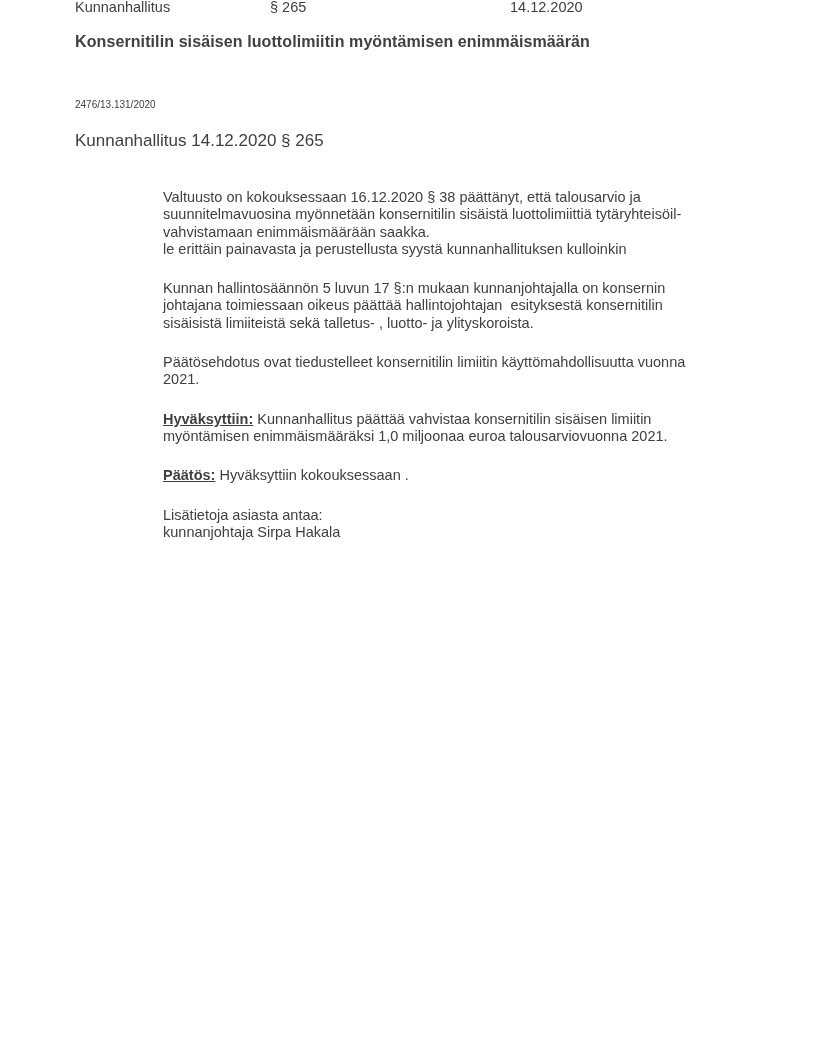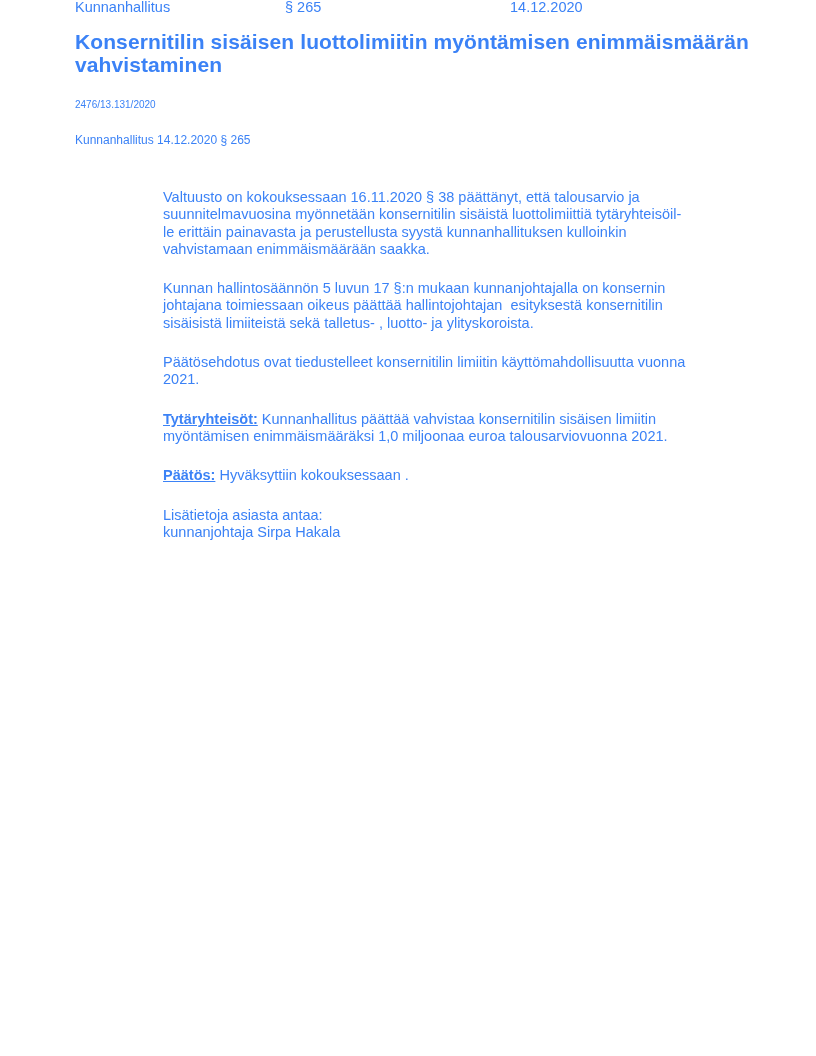--- a/index.html
+++ b/index.html
@@ -6,60 +6,60 @@
   html, body {
     margin: 0;
     padding: 0;
     background: #ffffff;
   }
   .page {
     position: relative;
     width: 816px;
     height: 1056px;
     background: #ffffff;
-    color: #3b82f6;
+    color: #404040;
     font-family: "Liberation Sans", "DejaVu Sans", sans-serif;
     overflow: hidden;
   }
   .doc-header span {
     position: absolute;
     top: -1px;
     font-size: 14.5px;
     line-height: 17.3px;
     white-space: pre;
   }
   .h-committee { left: 75px; }
-  .h-section   { left: 285px; }
+  .h-section   { left: 270px; }
   .h-date      { left: 510px; }
 
   .title {
     position: absolute;
     left: 75px;
     top: 30px;
     margin: 0;
-    font-size: 21px;
+    font-size: 16px;
     line-height: 23px;
     font-weight: bold;
     letter-spacing: 0.1px;
   }
   .title .tline { display: block; white-space: pre; }
 
   .diary {
     position: absolute;
     left: 75px;
     top: 96px;
     font-size: 10px;
     line-height: 17.3px;
     white-space: pre;
   }
   .subheading {
     position: absolute;
     left: 75px;
     top: 132px;
-    font-size: 12px;
+    font-size: 17px;
     line-height: 17.3px;
     white-space: pre;
   }
 
   .content {
     position: absolute;
     left: 163px;
     top: 189px;
     width: 650px;
     font-size: 14.5px;
@@ -80,49 +80,48 @@
 <div class="page">
 
   <div class="doc-header">
     <span class="h-committee">Kunnanhallitus</span>
     <span class="h-section">§ 265</span>
     <span class="h-date">14.12.2020</span>
   </div>
 
   <h1 class="title">
     <span class="tline">Konsernitilin sisäisen luottolimiitin myöntämisen enimmäismäärän</span>
-    <span class="tline">vahvistaminen</span>
   </h1>
 
   <div class="diary">2476/13.131/2020</div>
 
   <div class="subheading">Kunnanhallitus 14.12.2020 § 265</div>
 
   <div class="content">
 
     <p>
-      <span class="line">Valtuusto on kokouksessaan 16.11.2020 § 38 päättänyt, että talousarvio ja</span>
+      <span class="line">Valtuusto on kokouksessaan 16.12.2020 § 38 päättänyt, että talousarvio ja</span>
       <span class="line">suunnitelmavuosina myönnetään konsernitilin sisäistä luottolimiittiä tytäryhteisöil-</span>
+      <span class="line">vahvistamaan enimmäismäärään saakka.</span>
       <span class="line">le erittäin painavasta ja perustellusta syystä kunnanhallituksen kulloinkin</span>
-      <span class="line">vahvistamaan enimmäismäärään saakka.</span>
     </p>
 
     <p>
       <span class="line">Kunnan hallintosäännön 5 luvun 17 §:n mukaan kunnanjohtajalla on konsernin</span>
       <span class="line">johtajana toimiessaan oikeus päättää hallintojohtajan  esityksestä konsernitilin</span>
       <span class="line">sisäisistä limiiteistä sekä talletus- , luotto- ja ylityskoroista.</span>
     </p>
 
     <p>
       <span class="line">Päätösehdotus ovat tiedustelleet konsernitilin limiitin käyttömahdollisuutta vuonna</span>
       <span class="line">2021.</span>
     </p>
 
     <p>
-      <span class="line"><span class="label">Tytäryhteisöt:</span><span class="rest"> Kunnanhallitus päättää vahvistaa konsernitilin sisäisen limiitin</span></span>
+      <span class="line"><span class="label">Hyväksyttiin:</span><span class="rest"> Kunnanhallitus päättää vahvistaa konsernitilin sisäisen limiitin</span></span>
       <span class="line">myöntämisen enimmäismääräksi 1,0 miljoonaa euroa talousarviovuonna 2021.</span>
     </p>
 
     <p>
       <span class="line"><span class="label">Päätös:</span><span class="rest"> Hyväksyttiin kokouksessaan .</span></span>
     </p>
 
     <p>
       <span class="line">Lisätietoja asiasta antaa:</span>
       <span class="line">kunnanjohtaja Sirpa Hakala</span>

